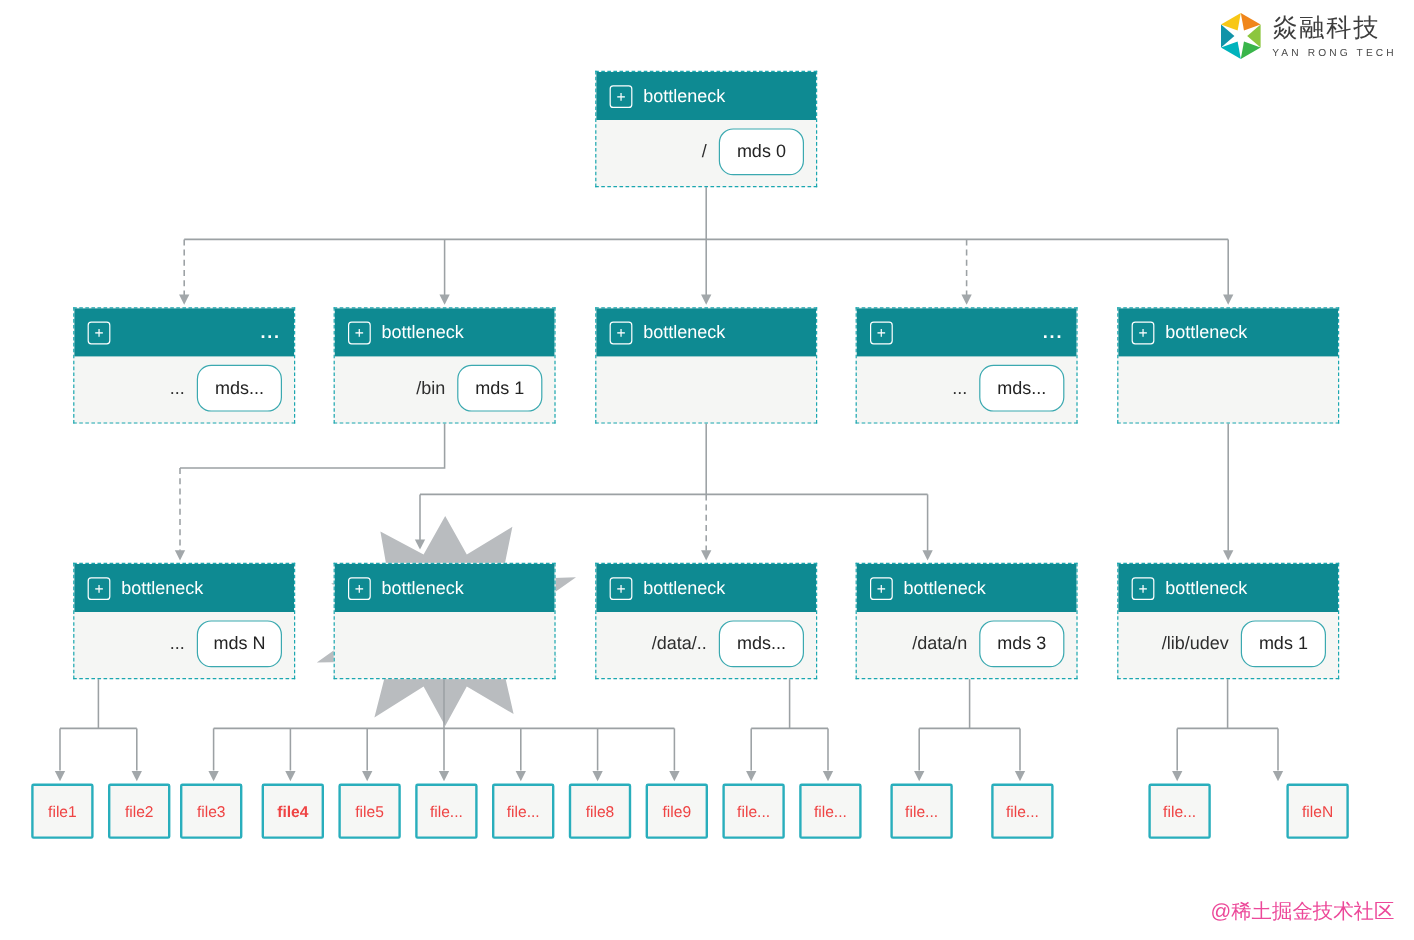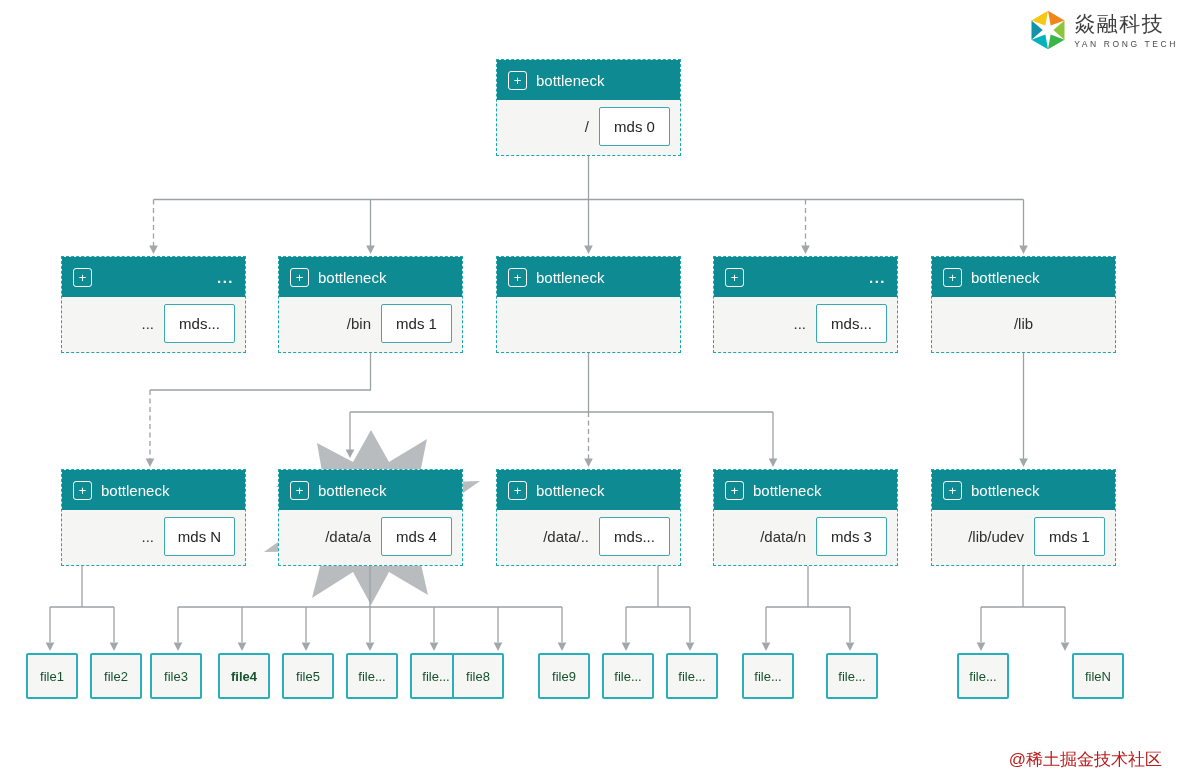--- a/index.html
+++ b/index.html
@@ -14,31 +14,31 @@
   .node-header{height:40px;background:#0E8A92;color:#fff;display:flex;align-items:center;
     padding:0 11px;font-size:15px;font-weight:500;}
   .plus-icon{width:17px;height:17px;border:1.6px solid #fff;border-radius:3px;display:flex;
     align-items:center;justify-content:center;font-size:13px;line-height:1;margin-right:9px;
     flex:none;font-weight:400;cursor:pointer;}
   .node-title{flex:1;white-space:nowrap;overflow:hidden;}
   .node-dots{font-weight:700;letter-spacing:1.5px;}
   .node-body{height:53px;display:flex;align-items:center;justify-content:flex-end;
     padding:0 10px;gap:10px;font-size:15px;color:#2e2e2e;}
   .node-body.center{justify-content:center;}
-  .mds-box{min-width:71px;height:39px;background:#fff;border:1.6px solid #3BA9B0;border-radius:2px;
+  .mds-box{min-width:71px;height:39px;background:#fff;border:1.6px solid #3BA9B0;border-radius:12px;
     display:flex;align-items:center;justify-content:center;padding:0 8px;box-sizing:border-box;
     font-size:15px;color:#242424;}
   .file-box{position:absolute;width:52px;height:46px;background:#F6F7F5;border:2px solid #29AEBC;
     border-radius:2px;display:flex;align-items:center;justify-content:center;font-size:13px;
-    color:#14532d;box-sizing:border-box;z-index:2;white-space:nowrap;}
-  .brand{position:absolute;top:8px;right:0;display:flex;align-items:center;gap:4px;z-index:3;}
+    color:#ef4444;box-sizing:border-box;z-index:2;white-space:nowrap;}
+  .brand{position:absolute;top:8px;right:14px;display:flex;align-items:center;gap:4px;z-index:3;}
   .brand-col{display:flex;flex-direction:column;align-items:flex-start;}
   .brand-cn{font-size:21px;color:#3d3d3d;letter-spacing:1.5px;font-weight:500;line-height:1.2;}
   .brand-en{font-size:8.5px;color:#4a4a4a;letter-spacing:2.6px;margin-top:2px;}
-  .watermark{position:absolute;right:16px;bottom:12px;color:#b91c1c;font-size:17px;z-index:3;margin-top:42px;}
+  .watermark{position:absolute;right:16px;bottom:12px;color:#ec4899;font-size:17px;z-index:3;margin-top:42px;}
 </style>
 </head>
 <body>
 
 <div class="canvas">
 
   <svg id="connector-layer" width="1178" height="783" viewBox="0 0 1178 783">
     <polygon class="burst" points="371,430 389,462 427,439 418,483 480,481 429,517 464,547 418,551 428,595 389,572 371,605 353,572 312,598 324,551 264,552 313,517 276,486 324,483 317,443 353,462"></polygon>
     <g id="lines">
         <path d="M588.5 155 V199.5" class="cline"></path>
@@ -156,42 +156,35 @@
         <div class="node-body">
           <span>...</span>
           <div class="mds-box">mds...</div>
         </div>
       </div>
       <div class="tree-node" style="left: 931px; top: 256px;">
         <div class="node-header">
           <span class="plus-icon">+</span>
           <span class="node-title">bottleneck</span>
         </div>
-        <div class="node-body center">
-          <span>/lib</span>
-        </div>
       </div>
       <div class="tree-node" style="left: 61px; top: 469px;">
         <div class="node-header">
           <span class="plus-icon">+</span>
           <span class="node-title">bottleneck</span>
         </div>
         <div class="node-body">
           <span>...</span>
           <div class="mds-box">mds N</div>
         </div>
       </div>
       <div class="tree-node" style="left: 278px; top: 469px;">
         <div class="node-header">
           <span class="plus-icon">+</span>
           <span class="node-title">bottleneck</span>
-        </div>
-        <div class="node-body">
-          <span>/data/a</span>
-          <div class="mds-box">mds 4</div>
         </div>
       </div>
       <div class="tree-node" style="left: 496px; top: 469px;">
         <div class="node-header">
           <span class="plus-icon">+</span>
           <span class="node-title">bottleneck</span>
         </div>
         <div class="node-body">
           <span>/data/..</span>
           <div class="mds-box">mds...</div>
@@ -219,21 +212,21 @@
       </div>
     </div>
   <div id="files">
       <div class="file-box" style="left: 26px; top: 653px;">file1</div>
       <div class="file-box" style="left: 90px; top: 653px;">file2</div>
       <div class="file-box" style="left: 150px; top: 653px;">file3</div>
       <div class="file-box" style="left: 218px; top: 653px; font-weight: bold;">file4</div>
       <div class="file-box" style="left: 282px; top: 653px;">file5</div>
       <div class="file-box" style="left: 346px; top: 653px;">file...</div>
       <div class="file-box" style="left: 410px; top: 653px;">file...</div>
-      <div class="file-box" style="left: 452px; top: 653px;">file8</div>
+      <div class="file-box" style="left: 474px; top: 653px;">file8</div>
       <div class="file-box" style="left: 538px; top: 653px;">file9</div>
       <div class="file-box" style="left: 602px; top: 653px;">file...</div>
       <div class="file-box" style="left: 666px; top: 653px;">file...</div>
       <div class="file-box" style="left: 742px; top: 653px;">file...</div>
       <div class="file-box" style="left: 826px; top: 653px;">file...</div>
       <div class="file-box" style="left: 957px; top: 653px;">file...</div>
       <div class="file-box" style="left: 1072px; top: 653px;">fileN</div>
     </div>
 
   <div class="brand">

